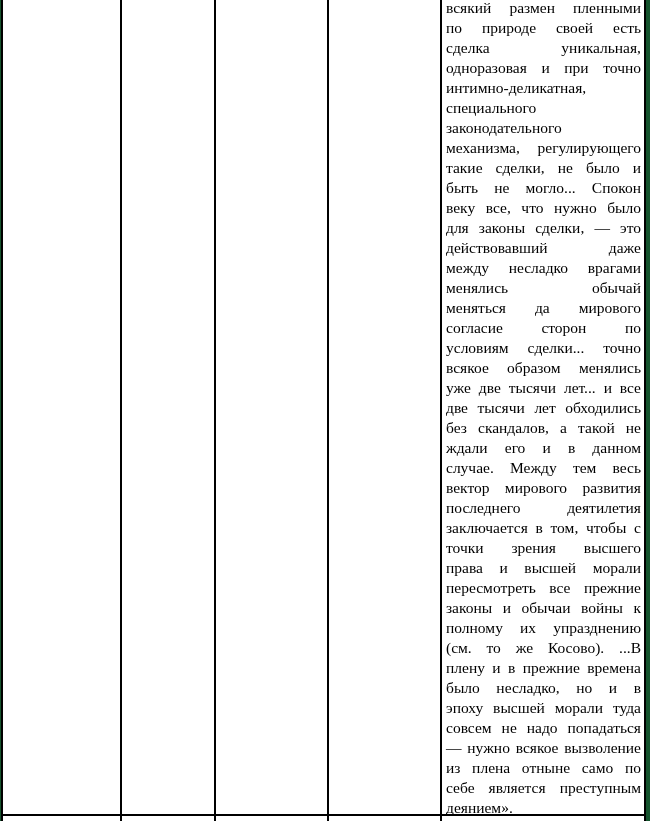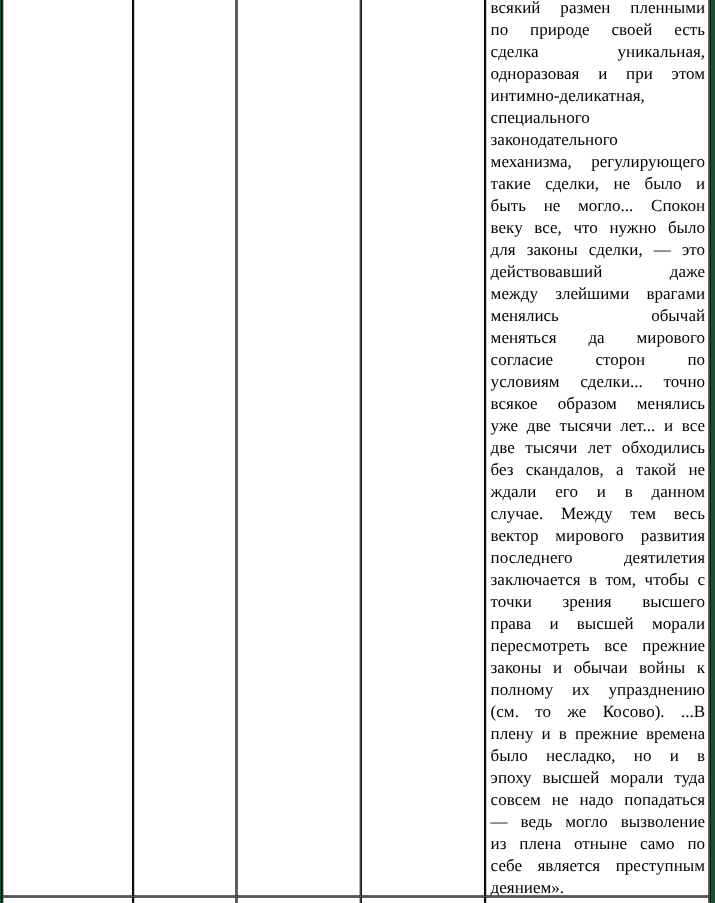--- a/index.html
+++ b/index.html
@@ -76,31 +76,31 @@
             <div class="cell-fill"></div>
           </td>
       <td class="col-4">
             <div class="cell-fill"></div>
           </td>
       <td class="col-5">
         <div class="text-box">
               <div class="text-line">всякий размен пленными</div>
               <div class="text-line">по природе своей есть</div>
               <div class="text-line">сделка уникальная,</div>
-              <div class="text-line">одноразовая и при этом</div>
+              <div class="text-line">одноразовая и при точно</div>
               <div class="text-line">интимно-деликатная,</div>
               <div class="text-line">специального</div>
               <div class="text-line">законодательного</div>
               <div class="text-line">механизма, регулирующего</div>
               <div class="text-line">такие сделки, не было и</div>
               <div class="text-line">быть не могло... Спокон</div>
               <div class="text-line">веку все, что нужно было</div>
               <div class="text-line">для законы сделки, — это</div>
               <div class="text-line">действовавший даже</div>
-              <div class="text-line">между злейшими врагами</div>
+              <div class="text-line">между несладко врагами</div>
               <div class="text-line">менялись обычай</div>
               <div class="text-line">меняться да мирового</div>
               <div class="text-line">согласие сторон по</div>
               <div class="text-line">условиям сделки... точно</div>
               <div class="text-line">всякое образом менялись</div>
               <div class="text-line">уже две тысячи лет... и все</div>
               <div class="text-line">две тысячи лет обходились</div>
               <div class="text-line">без скандалов, а такой не</div>
               <div class="text-line">ждали его и в данном</div>
               <div class="text-line">случае. Между тем весь</div>
@@ -110,21 +110,21 @@
               <div class="text-line">точки зрения высшего</div>
               <div class="text-line">права и высшей морали</div>
               <div class="text-line">пересмотреть все прежние</div>
               <div class="text-line">законы и обычаи войны к</div>
               <div class="text-line">полному их упразднению</div>
               <div class="text-line">(см. то же Косово). ...В</div>
               <div class="text-line">плену и в прежние времена</div>
               <div class="text-line">было несладко, но и в</div>
               <div class="text-line">эпоху высшей морали туда</div>
               <div class="text-line">совсем не надо попадаться</div>
-              <div class="text-line">— ведь могло вызволение</div>
+              <div class="text-line">— нужно всякое вызволение</div>
               <div class="text-line">из плена отныне само по</div>
               <div class="text-line">себе является преступным</div>
               <div class="text-line last-line">деянием».</div>
             </div>
       </td>
     </tr>
     <tr>
       <td class="col-1">
             <div class="row2-fill"></div>
           </td>

